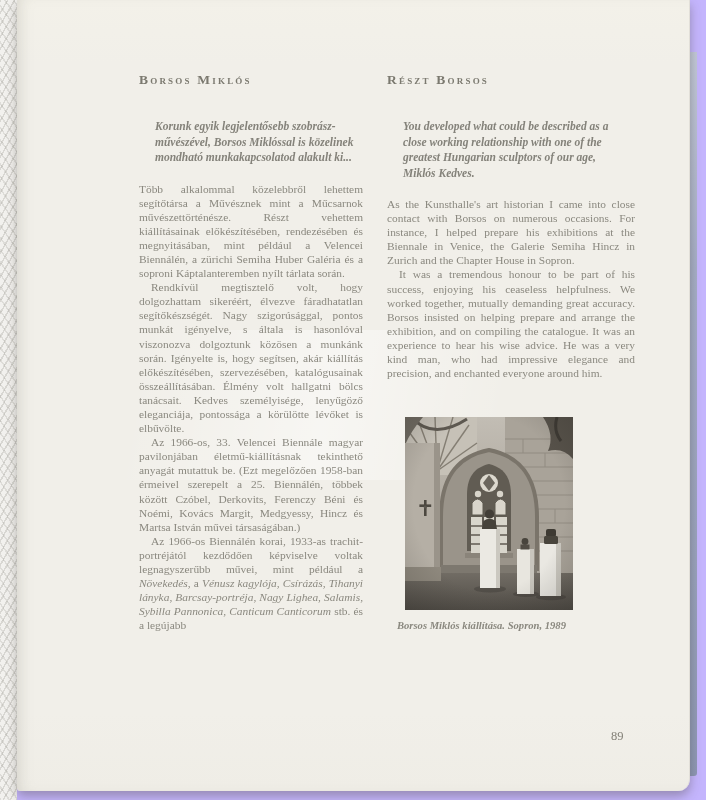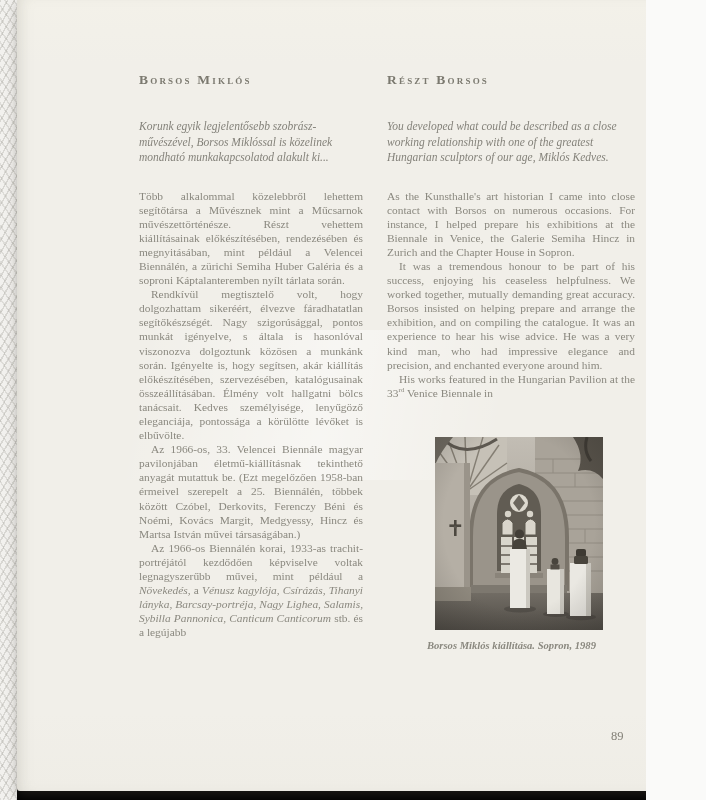--- a/index.html
+++ b/index.html
@@ -1,18 +1,18 @@
 <!DOCTYPE html>
 <html><head>
 <meta charset="utf-8">
 <style>
   html,body { margin:0; padding:0; background:#fafaf9; }
   #stage {
-    position:relative; width:646px; height:800px; overflow:hidden;
-    background:#000000;
+    position:relative; width:706px; height:800px; overflow:hidden;
+    background:#c4b5fd;
     font-family:"Liberation Serif", serif;
   }
   
   .gutter {
     position:absolute; left:0; top:0; width:17px; height:800px;
     background:
       repeating-linear-gradient(120deg, rgba(150,148,140,.28) 0 1.5px, transparent 1.5px 6px),
       repeating-linear-gradient(55deg, rgba(150,148,140,.22) 0 1.5px, transparent 1.5px 7px),
       #f2f1ee;
   }
@@ -35,28 +35,28 @@
     pointer-events:none;
   }
   .col { position:absolute; top:72px; }
   .col-left  { left:122px; width:224px; }
   .col-right { left:370px; width:248px; }
   .heading {
     margin:0; font-size:13.5px; line-height:16px; font-weight:600;
     font-variant:small-caps; letter-spacing:2.2px; color:#7b796f;
   }
   .lead {
-    margin:31px 6px 0 0; font-style:italic; font-weight:normal;
+    margin:31px 6px 0 16px; font-style:italic; font-weight:bold;
     font-size:11.5px; line-height:15.5px; color:#84827a;
   }
-  .bodytext { margin-top:23px; color:#8a887f; font-size:11.4px; line-height:14.1px; text-align:justify; }
+  .bodytext { margin-top:16px; color:#8a887f; font-size:11.4px; line-height:14.1px; text-align:justify; }
   .bodytext p { margin:0; }
   .bodytext p.indent { text-indent:12px; }
   .bodytext sup { font-size:0.62em; line-height:0; }
-  .photo-block { margin-top:37px; margin-left:48px; width:168px; }
+  .photo-block { margin-top:37px; margin-left:18px; width:168px; }
   .photo { display:block; width:168px; height:193px; }
   .caption { margin-top:9px; margin-left:-8px; font-size:10.6px; line-height:13px; color:#8a887f; }
   .caption-hu { font-style:italic; font-weight:bold; }
   .caption-en { font-style:italic; }
   .page-number { position:absolute; left:594px; top:729px; font-size:12.5px; color:#827f76; }
 </style>
 </head>
 <body>
 
 <div id="stage">
@@ -77,21 +77,20 @@
         <p class="indent"><span>Az 1966-os Biennálén korai, 1933-as trachit-portréjától kezdődően képviselve voltak legnagyszerűbb művei, mint például a </span><span style="font-style: italic;">Növekedés</span><span>, a </span><span style="font-style: italic;">Vénusz kagylója</span><span>, </span><span style="font-style: italic;">Csírázás</span><span>, </span><span style="font-style: italic;">Tihanyi lányka</span><span>, </span><span style="font-style: italic;">Barcsay-portréja</span><span>, </span><span style="font-style: italic;">Nagy Lighea</span><span>, </span><span style="font-style: italic;">Salamis</span><span>, </span><span style="font-style: italic;">Sybilla Pannonica</span><span>, </span><span style="font-style: italic;">Canticum Canticorum</span><span> stb. és a legújabb</span></p>
       </div>
     </div>
 
     <div class="col col-right">
       <h2 class="heading">Részt Borsos</h2>
       <div class="lead">You developed what could be described as a close working relationship with one of the greatest Hungarian sculptors of our age, Miklós Kedves.</div>
       <div class="bodytext">
         <p>As the Kunsthalle's art historian I came into close contact with Borsos on numerous occasions. For instance, I helped prepare his exhibitions at the Biennale in Venice, the Galerie Semiha Hincz in Zurich and the Chapter House in Sopron.</p>
         <p class="indent">It was a tremendous honour to be part of his success, enjoying his ceaseless helpfulness. We worked together, mutually demanding great accuracy. Borsos insisted on helping prepare and arrange the exhibition, and on compiling the catalogue. It was an experience to hear his wise advice. He was a very kind man, who had impressive elegance and precision, and enchanted everyone around him.</p>
-        <p class="indent"><span>His works featured in the Hungarian Pavilion at the 33</span><sup>rd</sup><span> Venice Biennale in</span></p>
       </div>
 
       <div class="photo-block">
         <svg class="photo" viewBox="0 0 168 193" xmlns="http://www.w3.org/2000/svg">
           <defs>
             <linearGradient id="wallG" x1="0" y1="0" x2="0" y2="1">
               <stop offset="0" stop-color="#c2bdb4"></stop>
                 <stop offset="0.55" stop-color="#aca69c"></stop>
                 <stop offset="1" stop-color="#9b958b"></stop>
             </linearGradient>

